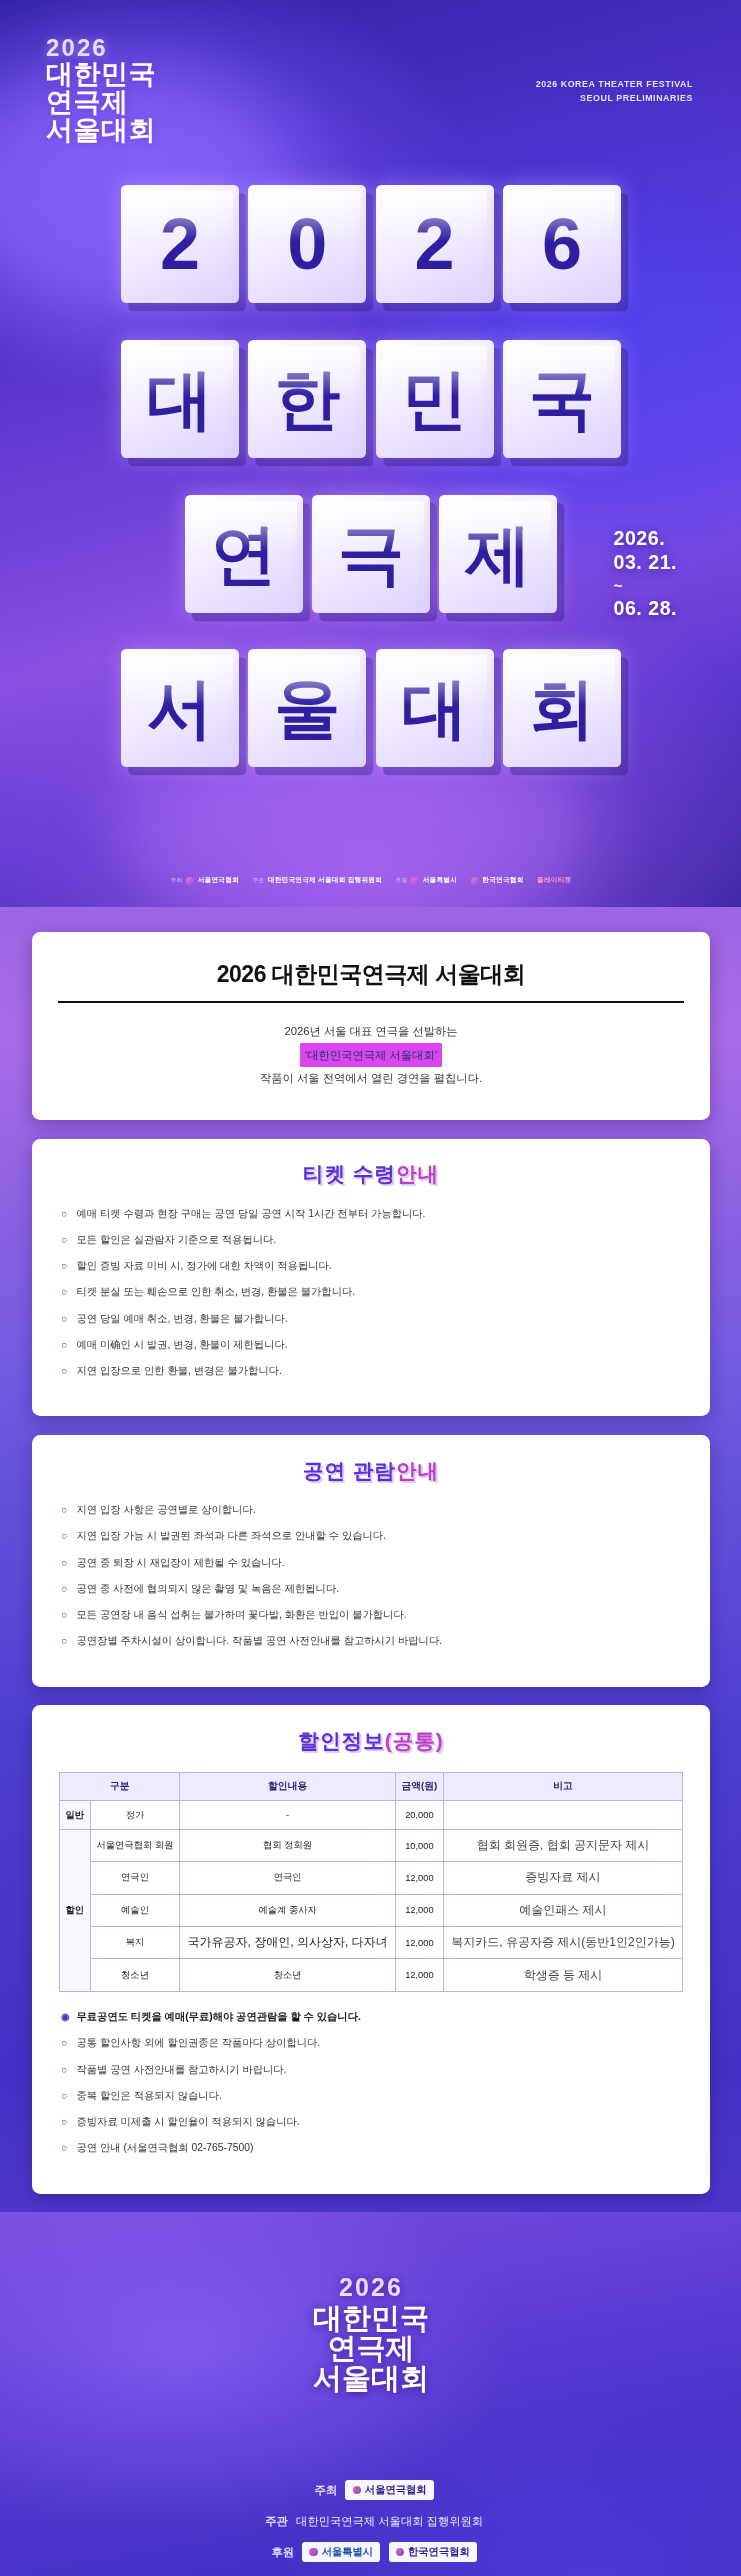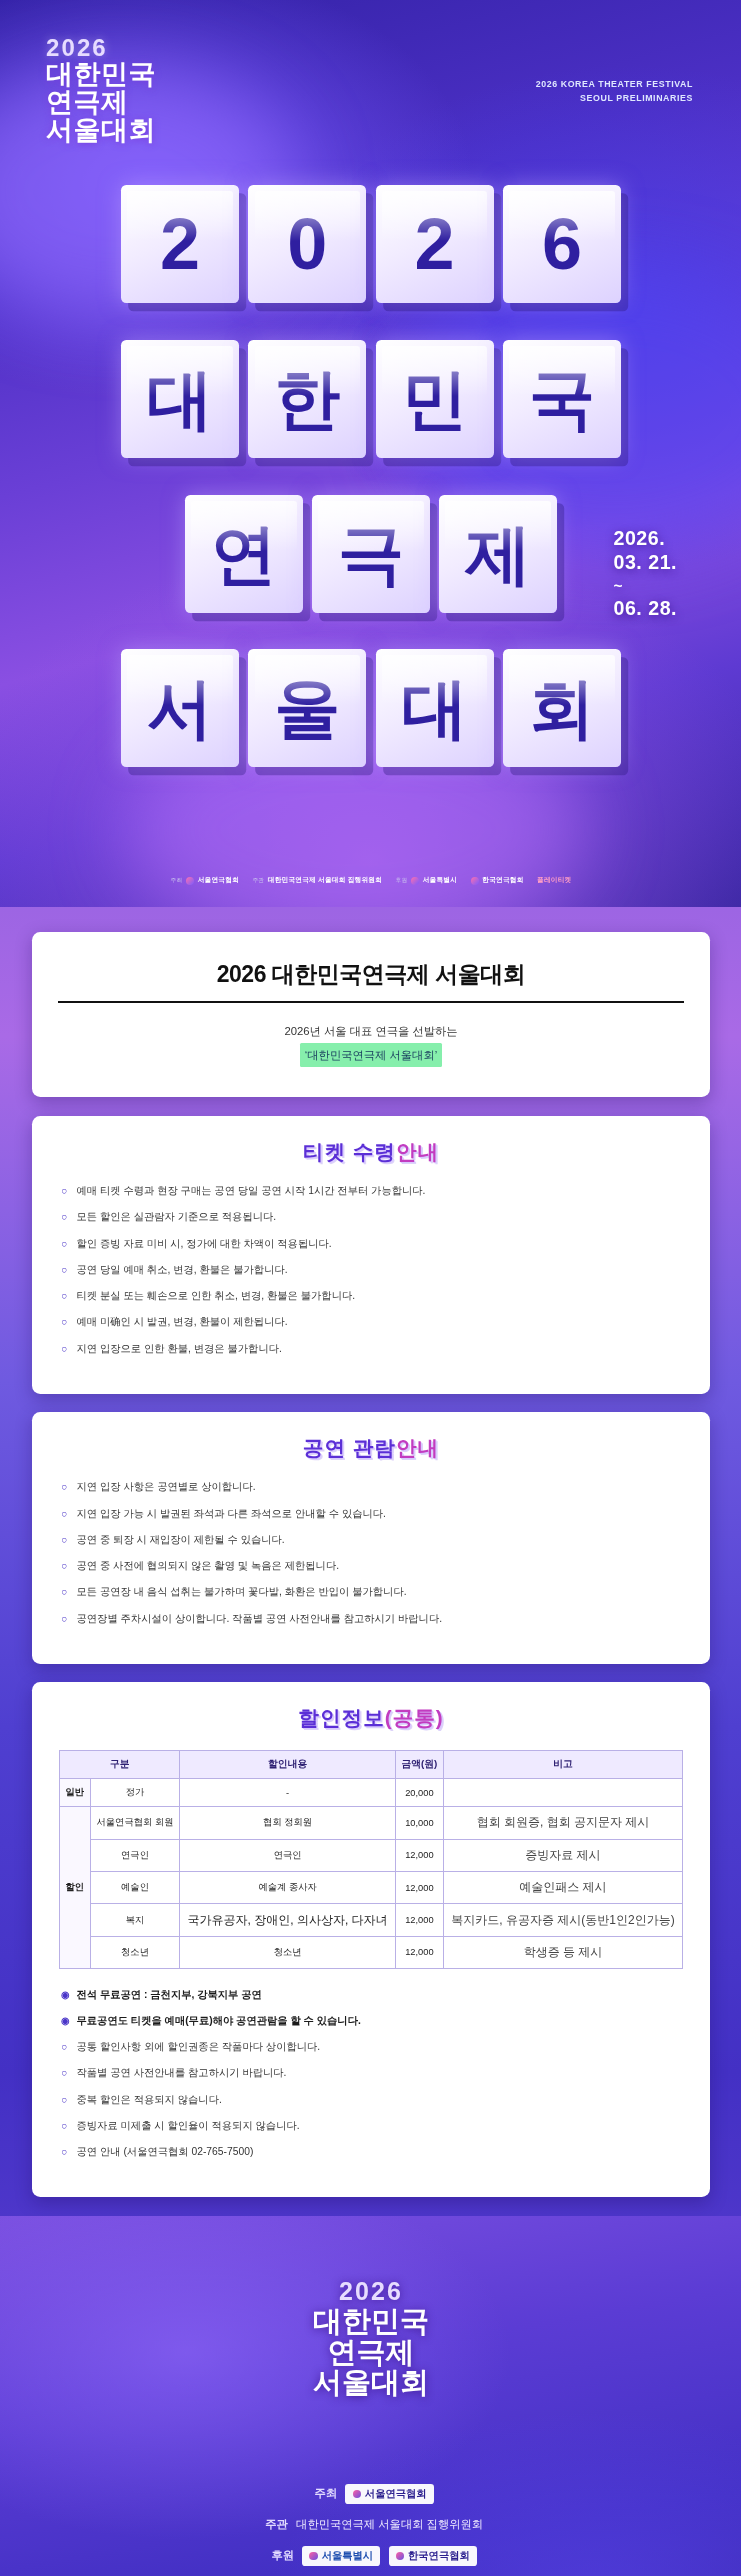--- a/index.html
+++ b/index.html
@@ -114,21 +114,21 @@
   .intro-title {
     text-align: center; font-size: 23px; font-weight: 700; color: #111;
     letter-spacing: -0.5px;
   }
   .intro-title .yr { color: #111; }
   .intro-rule {
     width: 100%; height: 1.5px; background: #111; margin: 11.3px 0 17.5px;
   }
   .intro-lines { text-align: center; color: #333; font-size: 11.3px; line-height: 2.0; }
   .intro-lines .hl {
-    display: inline-block; background: #86efac; padding: 1px 5.2px; border-radius: 1.5px; color: #16395c;
+    display: inline-block; background: #d946ef; padding: 1px 5.2px; border-radius: 1.5px; color: #16395c;
   }
   .intro-lines .hl2 {
     display: inline-block; background: #ffe2ea; padding: 1px 5.2px; border-radius: 1.5px; color: #6d1430;
   }
 
   .card.info { padding: 21.6px 27px 27px; }
   .sect-head {
     text-align: center; margin-bottom: 17.5px;
   }
   .sect-head .txt {
@@ -288,33 +288,34 @@
     <div class="intro-title">
       <span class="yr">2026</span>
       <span>대한민국연극제 서울대회</span>
     </div>
     <div class="intro-rule"></div>
     <div class="intro-lines">
       <div>2026년 서울 대표 연극을 선발하는</div>
       <div>
         <span class="hl">‘대한민국연극제 서울대회’</span>
       </div>
+      <div>작품이 서울 전역에서 열린 경연을 펼칩니다.</div>
     </div>
   </section>
 
   <section class="card info">
     <div class="sect-head">
       <span class="txt"><span>티켓 수령</span><span class="alt">안내</span></span>
     </div>
     <ul class="bullets">
       <li>예매 티켓 수령과 현장 구매는 공연 당일 공연 시작 1시간 전부터 가능합니다.</li>
       <li>모든 할인은 실관람자 기준으로 적용됩니다.</li>
       <li>할인 증빙 자료 미비 시, 정가에 대한 차액이 적용됩니다.</li>
+      <li>티켓 분실 또는 훼손으로 인한 취소, 변경, 환불은 불가합니다.</li>
       <li>공연 당일 예매 취소, 변경, 환불은 불가합니다.</li>
-      <li>티켓 분실 또는 훼손으로 인한 취소, 변경, 환불은 불가합니다.</li>
       <li>예매 미确인 시 발권, 변경, 환불이 제한됩니다.</li>
       <li>지연 입장으로 인한 환불, 변경은 불가합니다.</li>
     </ul>
   </section>
 
   <section class="card info">
     <div class="sect-head">
       <span class="txt"><span>공연 관람</span><span class="alt">안내</span></span>
     </div>
     <ul class="bullets">
@@ -377,21 +378,20 @@
         <tr>
           <td>청소년</td>
           <td>청소년</td>
           <td>12,000</td>
           <td class="note">학생증 등 제시</td>
         </tr>
       </tbody>
     </table>
 
     <ul class="bullets">
-      <li class="strongItem">전석 무료공연 : 금천지부, 강북지부 공연</li>
       <li class="strongItem">무료공연도 티켓을 예매(무료)해야 공연관람을 할 수 있습니다.</li>
       <li>공통 할인사항 외에 할인권종은 작품마다 상이합니다.</li>
       <li>작품별 공연 사전안내를 참고하시기 바랍니다.</li>
       <li>중복 할인은 적용되지 않습니다.</li>
       <li>증빙자료 미제출 시 할인율이 적용되지 않습니다.</li>
       <li>공연 안내 (서울연극협회 02-765-7500)</li>
     </ul>
   </section>
 
   <section class="footer">

